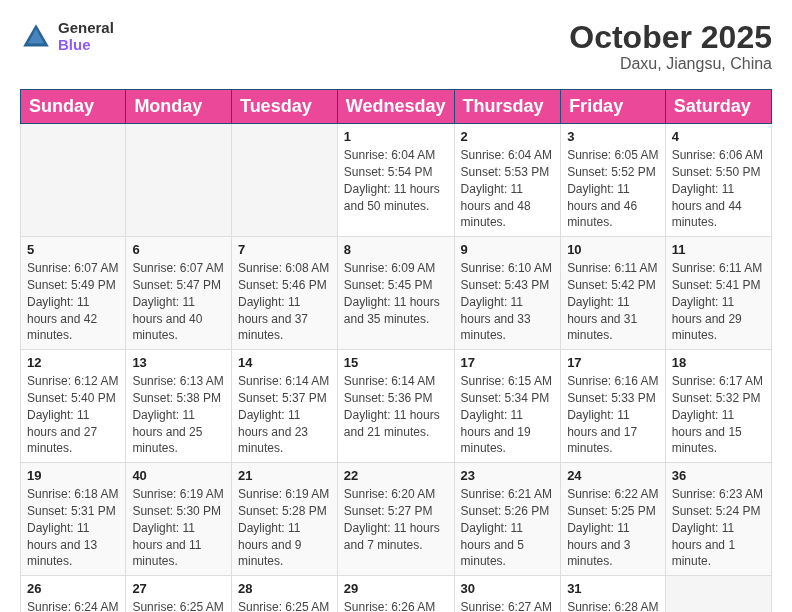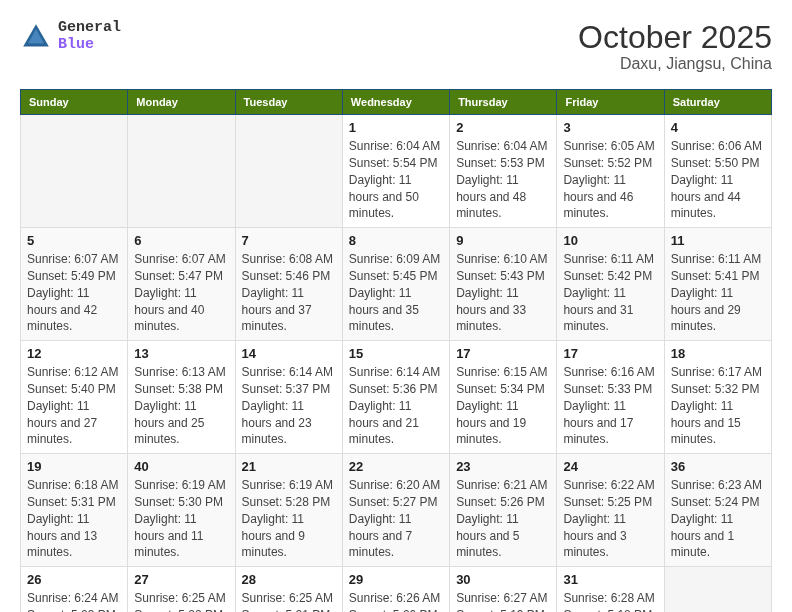--- a/index.html
+++ b/index.html
@@ -18,61 +18,60 @@
     }
     .logo {
       display: flex;
       align-items: center;
       gap: 6px;
     }
     .logo-text {
       display: flex;
       flex-direction: column;
       line-height: 1.1;
-      font-family: Liberation Mono, monospace;
     }
     .logo-general {
       font-size: 15px;
       font-weight: bold;
       color: #333;
     }
     .logo-blue {
       font-size: 15px;
       font-weight: bold;
       color: #8b5cf6;
     }
     .logo-icon {
       width: 32px;
       height: 32px;
     }
     .title-block {
       text-align: right;
     }
     .title-block h1 {
       font-size: 32px;
-      font-weight: 400;
+      font-weight: 700;
       color: #333;
       line-height: 1.1;
     }
     .title-block h2 {
       font-size: 16px;
       font-weight: normal;
       color: #555;
     }
     .calendar {
       width: 100%;
       border-collapse: collapse;
       border: 1px solid #ccc;
     }
     .calendar th {
-      background-color: #4d7c0f;
+      background-color: #ec4899;
       color: #fff;
       text-align: left;
       padding: 6px 8px;
-      font-size: 11px;
+      font-size: 18px;
       border: 1px solid #1e4f78;
     }
     .calendar td {
       vertical-align: top;
       padding: 5px 6px;
       border: 1px solid #ddd;
       font-size: 11px;
       color: #333;
       width: calc(100% / 7);
       min-height: 80px;

